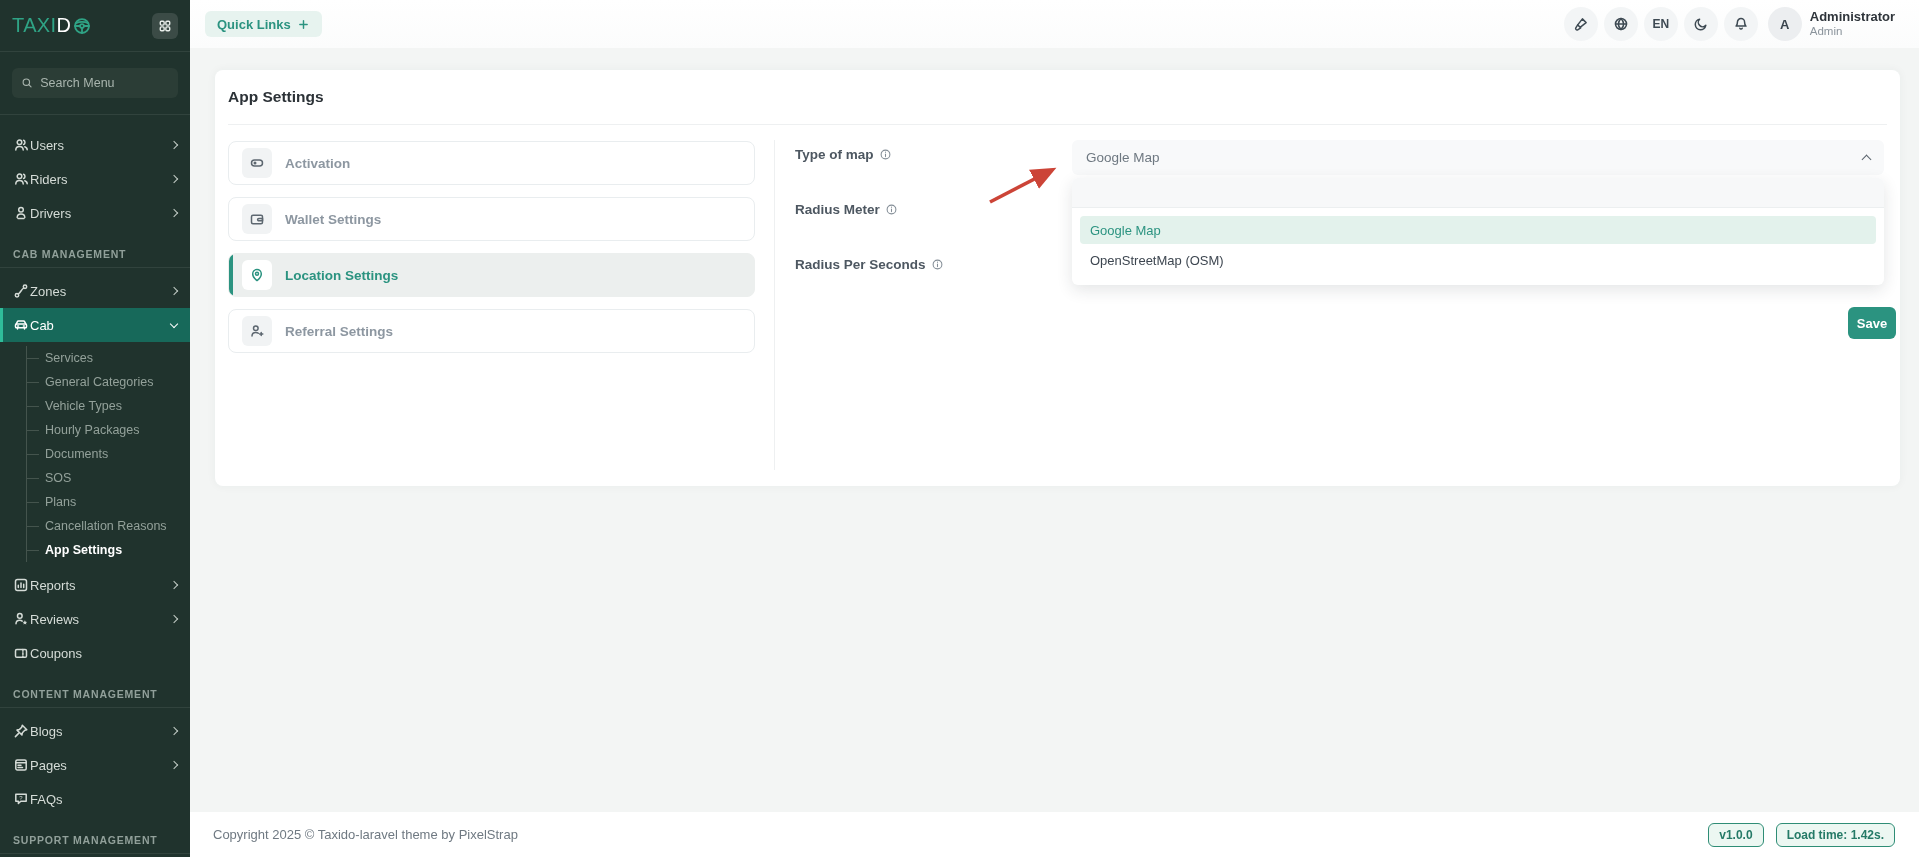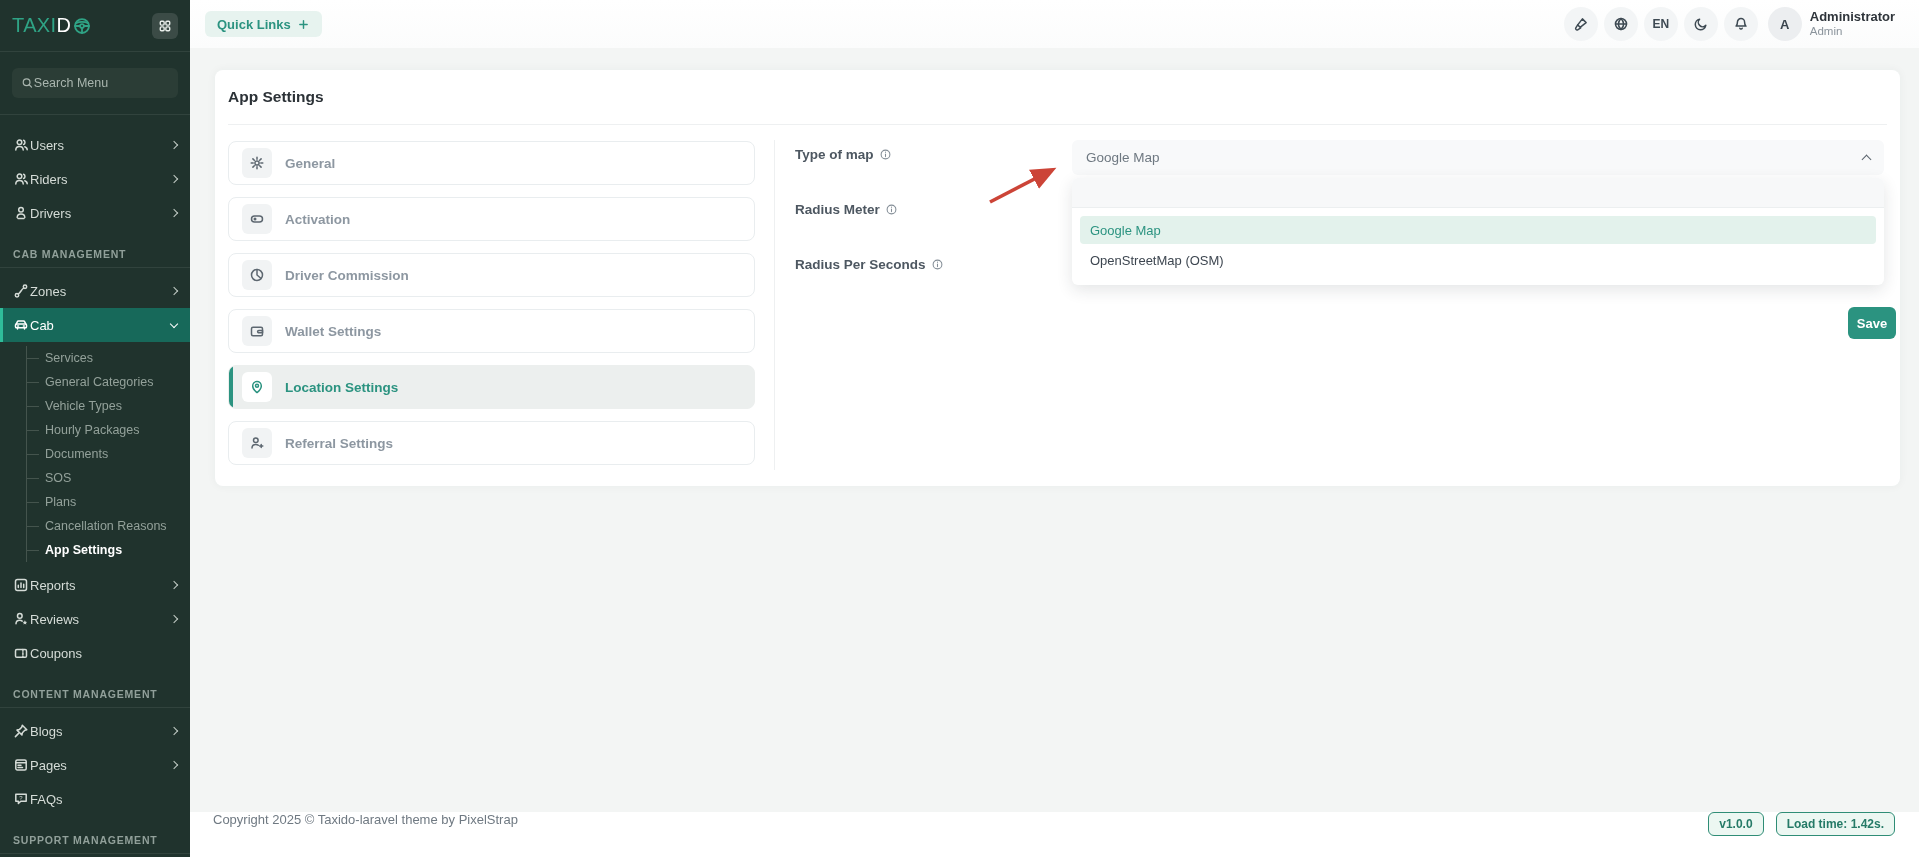--- a/index.html
+++ b/index.html
@@ -6,21 +6,21 @@
   html,body{width:1919px;height:857px}
   body{font-family:"Liberation Sans",sans-serif;background:#f3f5f4;position:relative;overflow:hidden}
 
   
   .sidebar{position:absolute;left:0;top:0;width:190px;height:857px;background:#20332d;color:#d5dcd7;z-index:10;overflow:hidden}
   .sb-header{height:52px;display:flex;align-items:center;justify-content:space-between;padding:0 12px;border-bottom:1px solid rgba(255,255,255,.08)}
   .logo{display:flex;align-items:center;font-weight:400;font-size:20px;letter-spacing:.4px;cursor:pointer}
   .logo .p1{color:#2fa385}.logo .p2{color:#ffffff}
   .logo svg{margin-left:2px}
   .grid-btn{width:26px;height:26px;border-radius:6px;background:rgba(255,255,255,.12);display:flex;align-items:center;justify-content:center;border:0;color:#e8eeea;cursor:pointer}
-  .sb-search{margin:16px 12px 0;background:#2b3d36;border-radius:6px;height:30px;display:flex;align-items:center;padding:0 9px;color:#a9b5ae}
+  .sb-search{margin:16px 12px 0;background:#2b3d36;border-radius:6px;height:30px;display:flex;align-items:center;gap:7px;padding:0 9px;color:#a9b5ae}
   .sb-search input{background:transparent;border:0;outline:0;color:#c6d0ca;font-size:12.5px;width:100%;font-family:inherit}
   .sb-search input::placeholder{color:#a9b5ae}
   .sb-divider{border:0;border-top:1px solid rgba(255,255,255,.08);margin-top:16px}
   .sb-nav{padding-top:13px}
   .s-item{height:34px;display:flex;align-items:center;gap:1px;padding:0 13px;font-size:13px;color:#d5dcd7;cursor:pointer}
   .s-item .s-label{flex:1}
   .chev{width:6px;height:6px;border-right:1.5px solid #c3cdc7;border-bottom:1.5px solid #c3cdc7;transform:rotate(-45deg);display:inline-block}
   .chev.down{transform:rotate(45deg);margin-top:-3px}
   .s-item.active-parent{background:#17695a;border-left:3px solid #2fbd9a;padding-left:10px;color:#fff}
   .s-item.active-parent .chev{border-color:#fff}
@@ -61,21 +61,21 @@
   .chev-up{width:7px;height:7px;border-right:1.7px solid #5a636c;border-bottom:1.7px solid #5a636c;transform:rotate(-135deg);margin-top:4px;display:inline-block}
   .dropdown{position:absolute;left:857px;top:108px;width:812px;height:107px;background:#ffffff;border-radius:6px;box-shadow:0 5px 16px rgba(32,41,47,.12);overflow:hidden;z-index:6}
   .dd-search{height:30px;background:#f7f8f9;border-bottom:1px solid #eceff0;cursor:text}
   .dd-options{padding:8px}
   .dd-option{height:28px;display:flex;align-items:center;padding:0 10px;border-radius:4px;font-size:13px;color:#3d4650;cursor:pointer;margin-bottom:2px}
   .dd-option.selected{background:#e3f2ec;color:#2b9380}
   .save-btn{position:absolute;right:4px;top:237px;width:48px;height:32px;background:#2b9380;color:#ffffff;border:0;border-radius:6px;font-size:13px;font-weight:600;font-family:inherit;cursor:pointer}
   .arrow-svg{position:absolute;left:955px;top:155px;z-index:8;pointer-events:none}
 
   
-  .footer{position:absolute;left:190px;top:812px;width:1729px;height:45px;background:#ffffff;display:flex;align-items:flex-start;justify-content:space-between;padding:0 24px 0 23px;z-index:3}
+  .footer{position:absolute;left:190px;top:812px;width:1729px;height:45px;background:#ffffff;display:flex;align-items:center;justify-content:space-between;padding:0 24px 0 23px;z-index:3}
   .footer-text{font-size:13px;color:#6f7982}
   .badges{display:flex;gap:12px}
   .badge{border:1px solid #2f8d76;background:#ecf7f2;color:#257a67;font-size:12px;font-weight:700;padding:4px 10px;border-radius:6px}
 
   
   .icn{fill:none;stroke:currentColor;stroke-width:1.5;stroke-linecap:round;stroke-linejoin:round;display:block}
 </style>
 </head>
 <body>
 
@@ -297,43 +297,25 @@
 
 <section class="card">
   <div class="card-header">
     <h1 class="card-title">App Settings</h1>
   </div>
 
   <div class="tabs">
     <div class="tab">
       <span class="tab-ic">
           <svg class="icn" width="16" height="16" viewBox="0 0 16 16">
-            <circle cx="8" cy="8" r="2.1"></circle>
-            <path d="M8 2.2v2M8 11.8v2M2.2 8h2M11.8 8h2M3.9 3.9l1.4 1.4M10.7 10.7l1.4 1.4M12.1 3.9l-1.4 1.4M5.3 10.7l-1.4 1.4"></path>
-          </svg>
-        </span>
-      <span class="tab-label">General</span>
-    </div>
-    <div class="tab">
-      <span class="tab-ic">
-          <svg class="icn" width="16" height="16" viewBox="0 0 16 16">
             <rect x="2.5" y="5" width="11" height="6" rx="3"></rect>
             <circle cx="6" cy="8" r="1.5" fill="currentColor" stroke="none"></circle>
           </svg>
         </span>
       <span class="tab-label">Activation</span>
-    </div>
-    <div class="tab">
-      <span class="tab-ic">
-          <svg class="icn" width="16" height="16" viewBox="0 0 16 16">
-            <circle cx="8" cy="8" r="5.5"></circle>
-            <path d="M8 2.5V8l3.8 3.2"></path>
-          </svg>
-        </span>
-      <span class="tab-label">Driver Commission</span>
     </div>
     <div class="tab">
       <span class="tab-ic">
           <svg class="icn" width="16" height="16" viewBox="0 0 16 16">
             <rect x="2.5" y="4.2" width="11" height="8.6" rx="1.5"></rect>
             <path d="M9.8 7.4h3.7v2.4H9.8a1.2 1.2 0 1 1 0-2.4z"></path>
           </svg>
         </span>
       <span class="tab-label">Wallet Settings</span>
     </div>

